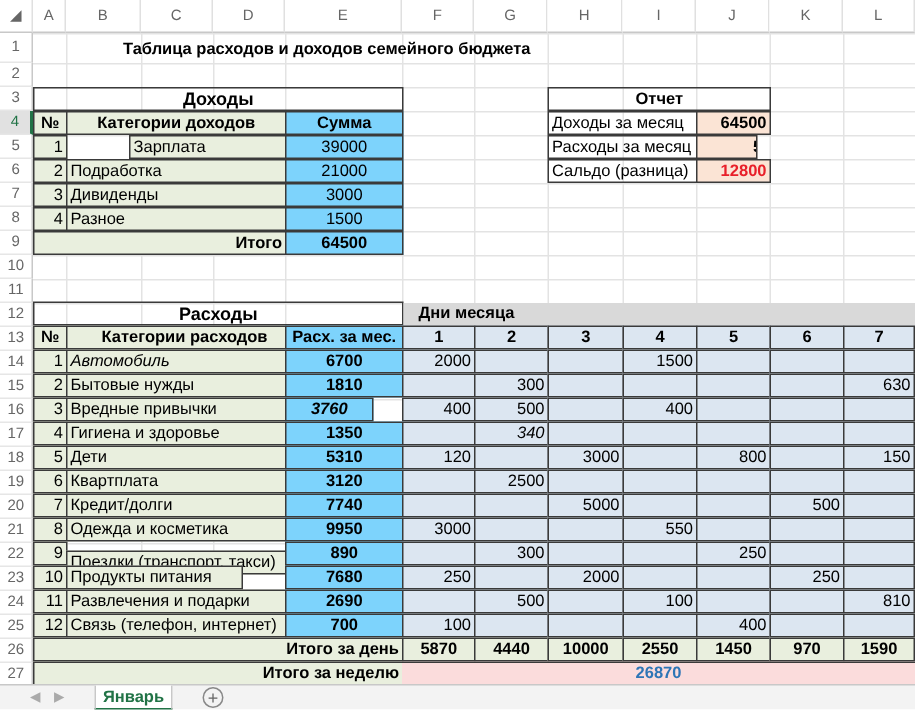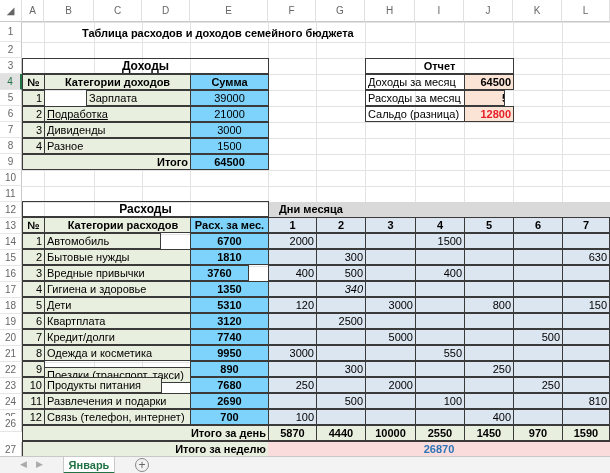--- a/index.html
+++ b/index.html
@@ -104,36 +104,36 @@
     <div class="rowhdr" style="top:266px;height:16px;line-height:16px;">16</div>
     <div class="rowhdr" style="top:282px;height:16px;line-height:16px;">17</div>
     <div class="rowhdr" style="top:298px;height:16px;line-height:16px;">18</div>
     <div class="rowhdr" style="top:314px;height:16px;line-height:16px;">19</div>
     <div class="rowhdr" style="top:330px;height:16px;line-height:16px;">20</div>
     <div class="rowhdr" style="top:346px;height:16px;line-height:16px;">21</div>
     <div class="rowhdr" style="top:362px;height:16px;line-height:16px;">22</div>
     <div class="rowhdr" style="top:378px;height:16px;line-height:16px;">23</div>
     <div class="rowhdr" style="top:394px;height:16px;line-height:16px;">24</div>
     <div class="rowhdr" style="top:410px;height:16px;line-height:16px;">25</div>
-    <div class="rowhdr" style="top:416px;height:16px;line-height:16px;">26</div>
+    <div class="rowhdr" style="top:426px;height:16px;line-height:16px;">26</div>
     <div class="rowhdr" style="top:442px;height:16px;line-height:16px;">27</div>
   </div>
 
 <div class="cell bold" style="left:80px;top:24px;height:18px;line-height:18px;font-size:11px;width:400px;">Таблица расходов и доходов семейного бюджета</div>
 
 <div class="cell b bold c" style="left:22px;top:58px;width:247px;font-size:12px;">Доходы</div>
 <div class="cell b bold c green" style="left:22px;top:74px;width:23px;">№</div>
 <div class="cell b bold c green" style="left:44px;top:74px;width:147px;">Категории доходов</div>
 <div class="cell b bold c pink" style="left:190px;top:74px;width:79px;">Сумма</div>
 <div id="income-rows">
     <div class="cell b r green" style="left:22px;top:90px;width:23px;">1</div>
     <div class="cell b green" style="left:44px;top:90px;width:147px;margin-left:42px;">Зарплата</div>
     <div class="cell b c pink" style="left:190px;top:90px;width:79px;">39000</div>
     <div class="cell b r green" style="left:22px;top:106px;width:23px;">2</div>
-    <div class="cell b green" style="left:44px;top:106px;width:147px;text-decoration:underline;">Подработка</div>
+    <div class="cell b green" style="left:44px;top:106px;width:147px;">Подработка</div>
     <div class="cell b c pink" style="left:190px;top:106px;width:79px;">21000</div>
     <div class="cell b r green" style="left:22px;top:122px;width:23px;">3</div>
     <div class="cell b green" style="left:44px;top:122px;width:147px;">Дивиденды</div>
     <div class="cell b c pink" style="left:190px;top:122px;width:79px;">3000</div>
     <div class="cell b r green" style="left:22px;top:138px;width:23px;">4</div>
     <div class="cell b green" style="left:44px;top:138px;width:147px;">Разное</div>
     <div class="cell b c pink" style="left:190px;top:138px;width:79px;">1500</div>
   </div>
 <div class="cell b bold r green" style="left:22px;top:154px;width:169px;">Итого</div>
 <div class="cell b bold c pink" style="left:190px;top:154px;width:79px;">64500</div>
@@ -155,42 +155,42 @@
     <div class="cell b bold c blue" style="left:268px;top:217px;width:49px;">1</div>
     <div class="cell b bold c blue" style="left:316px;top:217px;width:50px;">2</div>
     <div class="cell b bold c blue" style="left:365px;top:217px;width:51px;">3</div>
     <div class="cell b bold c blue" style="left:415px;top:217px;width:50px;">4</div>
     <div class="cell b bold c blue" style="left:464px;top:217px;width:50px;">5</div>
     <div class="cell b bold c blue" style="left:513px;top:217px;width:50px;">6</div>
     <div class="cell b bold c blue" style="left:562px;top:217px;width:48px;">7</div>
   </div>
 <div id="expense-rows">
     <div class="cell b r green" style="left:22px;top:233px;width:23px;">1</div>
-    <div class="cell b green" style="left:44px;top:233px;width:117px;">Автомобиль</div>
+    <div class="cell b green" style="left:44px;top:233px;width:147px;font-style:italic;">Автомобиль</div>
     <div class="cell b bold c pink" style="left:190px;top:233px;width:79px;">6700</div>
     <div class="cell b r blue" style="left:268px;top:233px;width:49px;">2000</div>
     <div class="cell b r blue" style="left:316px;top:233px;width:50px;"></div>
     <div class="cell b r blue" style="left:365px;top:233px;width:51px;"></div>
     <div class="cell b r blue" style="left:415px;top:233px;width:50px;">1500</div>
     <div class="cell b r blue" style="left:464px;top:233px;width:50px;"></div>
     <div class="cell b r blue" style="left:513px;top:233px;width:50px;"></div>
     <div class="cell b r blue" style="left:562px;top:233px;width:48px;"></div>
     <div class="cell b r green" style="left:22px;top:249px;width:23px;">2</div>
     <div class="cell b green" style="left:44px;top:249px;width:147px;">Бытовые нужды</div>
     <div class="cell b bold c pink" style="left:190px;top:249px;width:79px;">1810</div>
     <div class="cell b r blue" style="left:268px;top:249px;width:49px;"></div>
     <div class="cell b r blue" style="left:316px;top:249px;width:50px;">300</div>
     <div class="cell b r blue" style="left:365px;top:249px;width:51px;"></div>
     <div class="cell b r blue" style="left:415px;top:249px;width:50px;"></div>
     <div class="cell b r blue" style="left:464px;top:249px;width:50px;"></div>
     <div class="cell b r blue" style="left:513px;top:249px;width:50px;"></div>
     <div class="cell b r blue" style="left:562px;top:249px;width:48px;">630</div>
     <div class="cell b r green" style="left:22px;top:265px;width:23px;">3</div>
     <div class="cell b green" style="left:44px;top:265px;width:147px;">Вредные привычки</div>
-    <div class="cell b bold c pink" style="left:190px;top:265px;width:59px;">3760</div>
+    <div class="cell b bold c pink" style="left:190px;top:265px;width:59px;font-style:italic;">3760</div>
     <div class="cell b r blue" style="left:268px;top:265px;width:49px;">400</div>
     <div class="cell b r blue" style="left:316px;top:265px;width:50px;">500</div>
     <div class="cell b r blue" style="left:365px;top:265px;width:51px;"></div>
     <div class="cell b r blue" style="left:415px;top:265px;width:50px;">400</div>
     <div class="cell b r blue" style="left:464px;top:265px;width:50px;"></div>
     <div class="cell b r blue" style="left:513px;top:265px;width:73px;">220</div>
     <div class="cell b r blue" style="left:562px;top:265px;width:48px;"></div>
     <div class="cell b r green" style="left:22px;top:281px;width:23px;">4</div>
     <div class="cell b green" style="left:44px;top:281px;width:147px;">Гигиена и здоровье</div>
     <div class="cell b bold c pink" style="left:190px;top:281px;width:79px;">1350</div>

